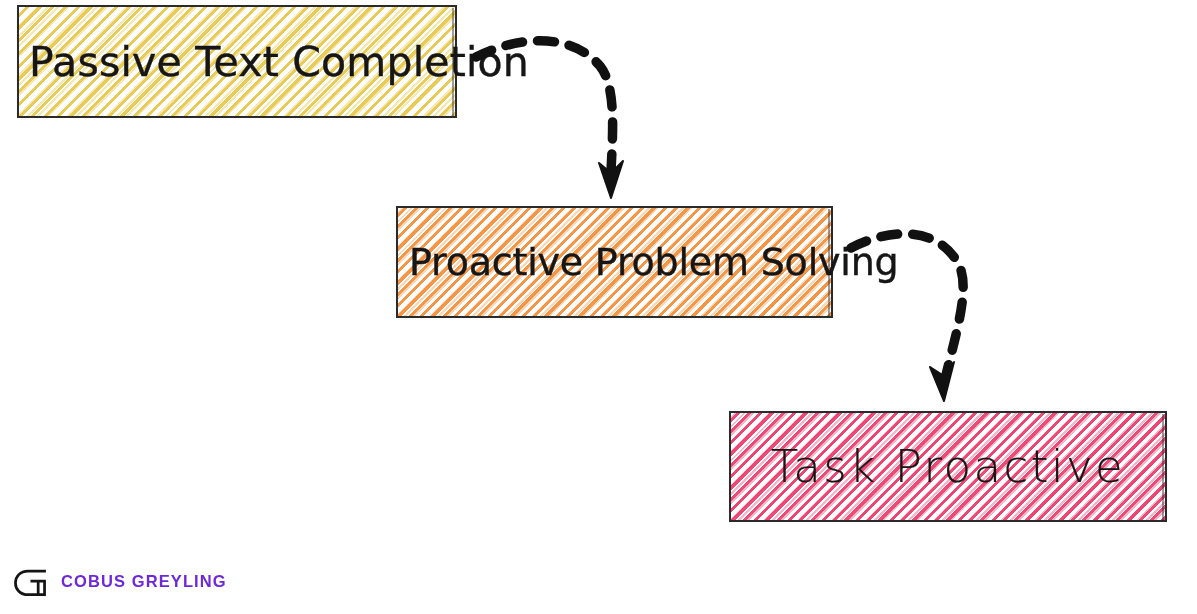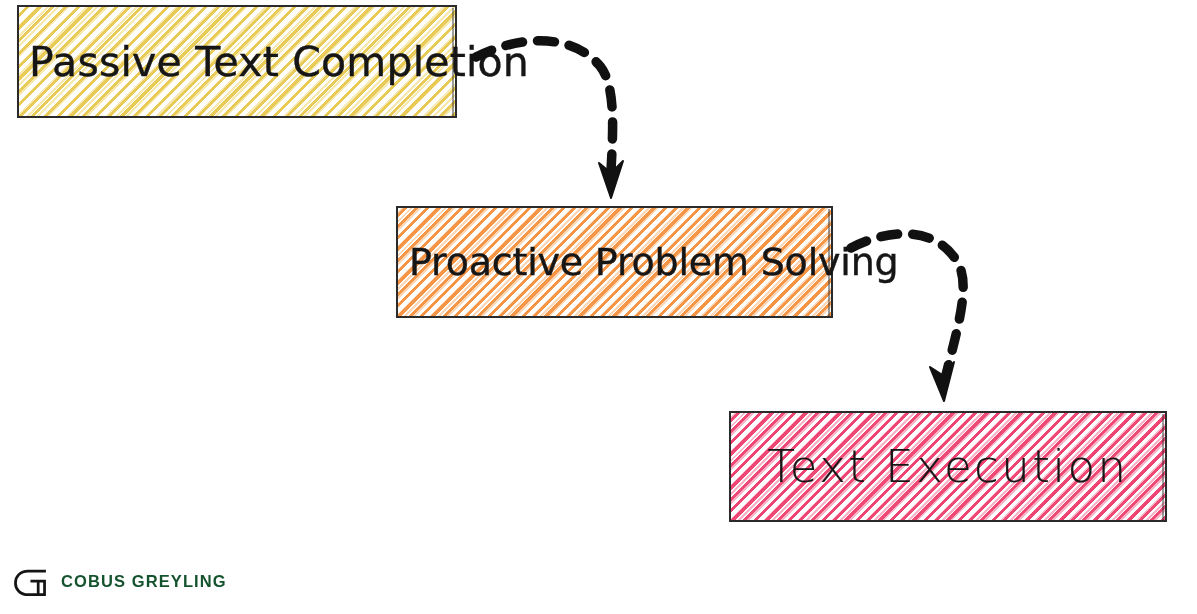--- a/index.html
+++ b/index.html
@@ -167,38 +167,38 @@
     display: flex;
     flex-direction: column;
     justify-content: center;
     line-height: 1.18;
   }
   .logo-text span {
     font-family: "Liberation Sans", sans-serif;
     font-weight: 700;
     font-size: 16.5px;
     letter-spacing: 1.1px;
-    color: #14532d;
+    color: #6d28d9;
   }
 </style>
 </head>
 <body>
 
 <div class="canvas">
 
   <div class="node node-yellow">
     <div class="node-label">Passive Text Completion</div>
   </div>
 
   <div class="node node-orange">
     <div class="node-label">Proactive Problem Solving</div>
   </div>
 
   <div class="node node-pink">
-    <div class="node-label">Text Execution</div>
+    <div class="node-label">Task Proactive</div>
   </div>
 
   <svg class="edges" viewBox="0 0 1197 614">
 
     <g>
       <path d="M 476,57 C 520,35 572,33 600,66 C 616,86 613,130 611,171" fill="none" stroke="#111111" stroke-width="9.5" stroke-linecap="round" stroke-dasharray="17 15"></path>
       <path d="M 611,198 L 599,163 L 611,173 L 623,161 Z" fill="#111111" stroke="#111111" stroke-width="2" stroke-linejoin="round"></path>
     </g>
 
     <g>

